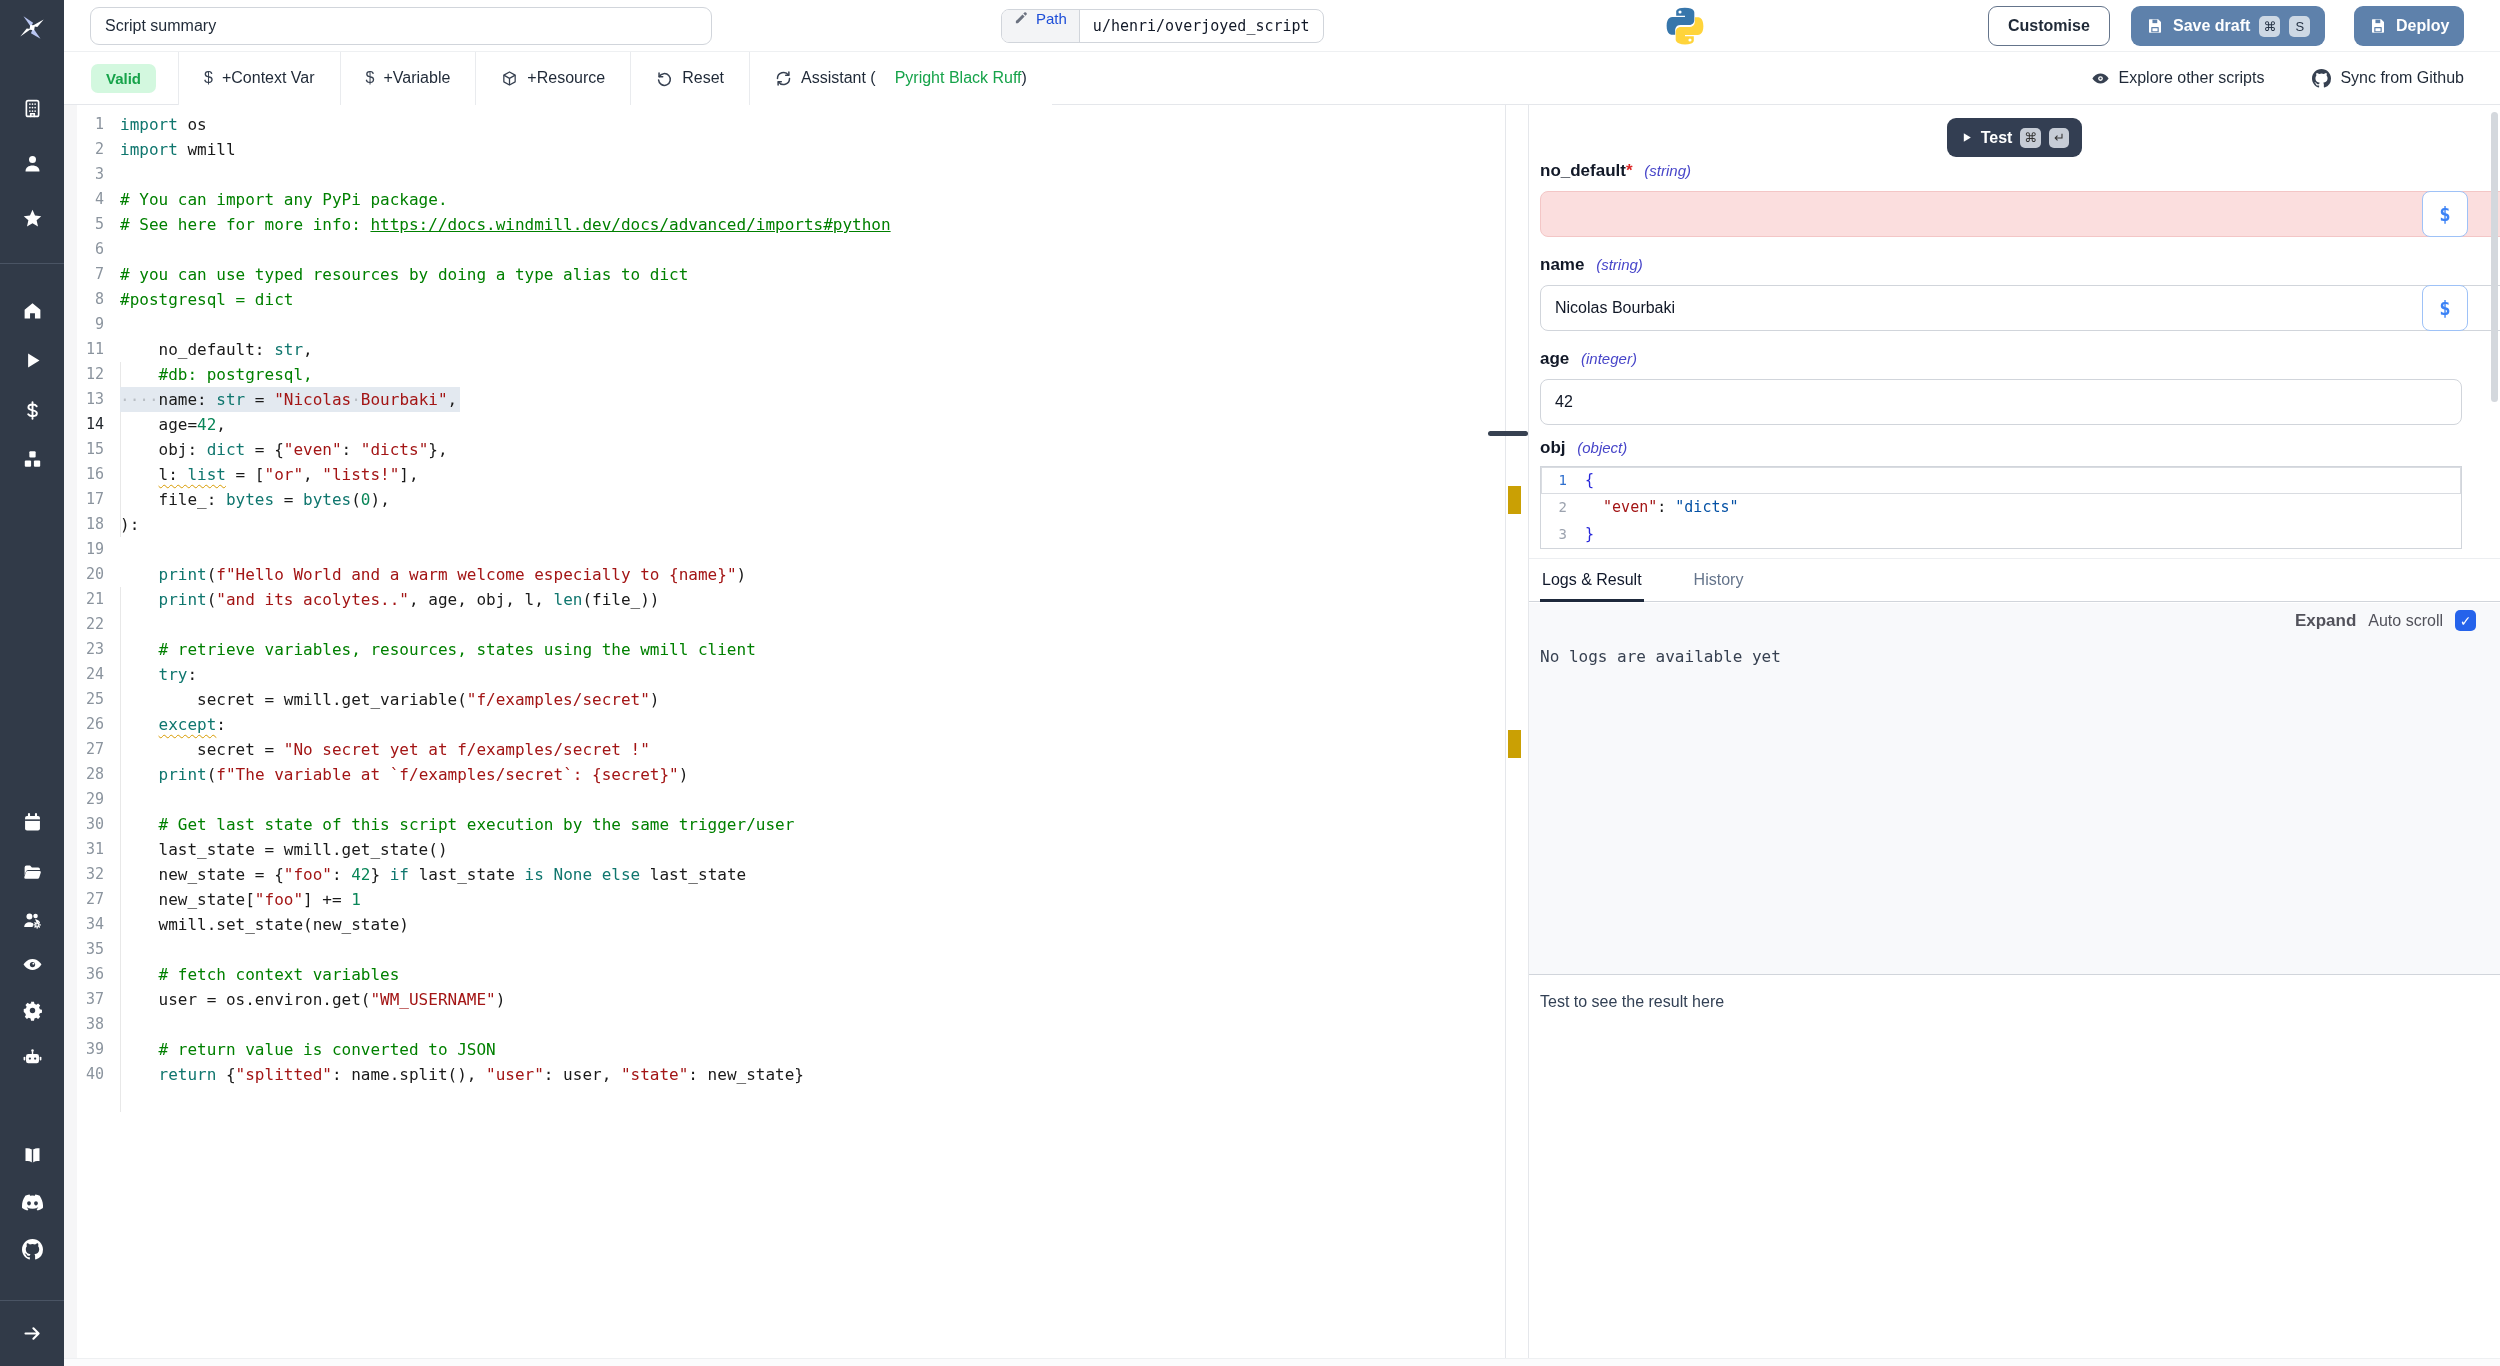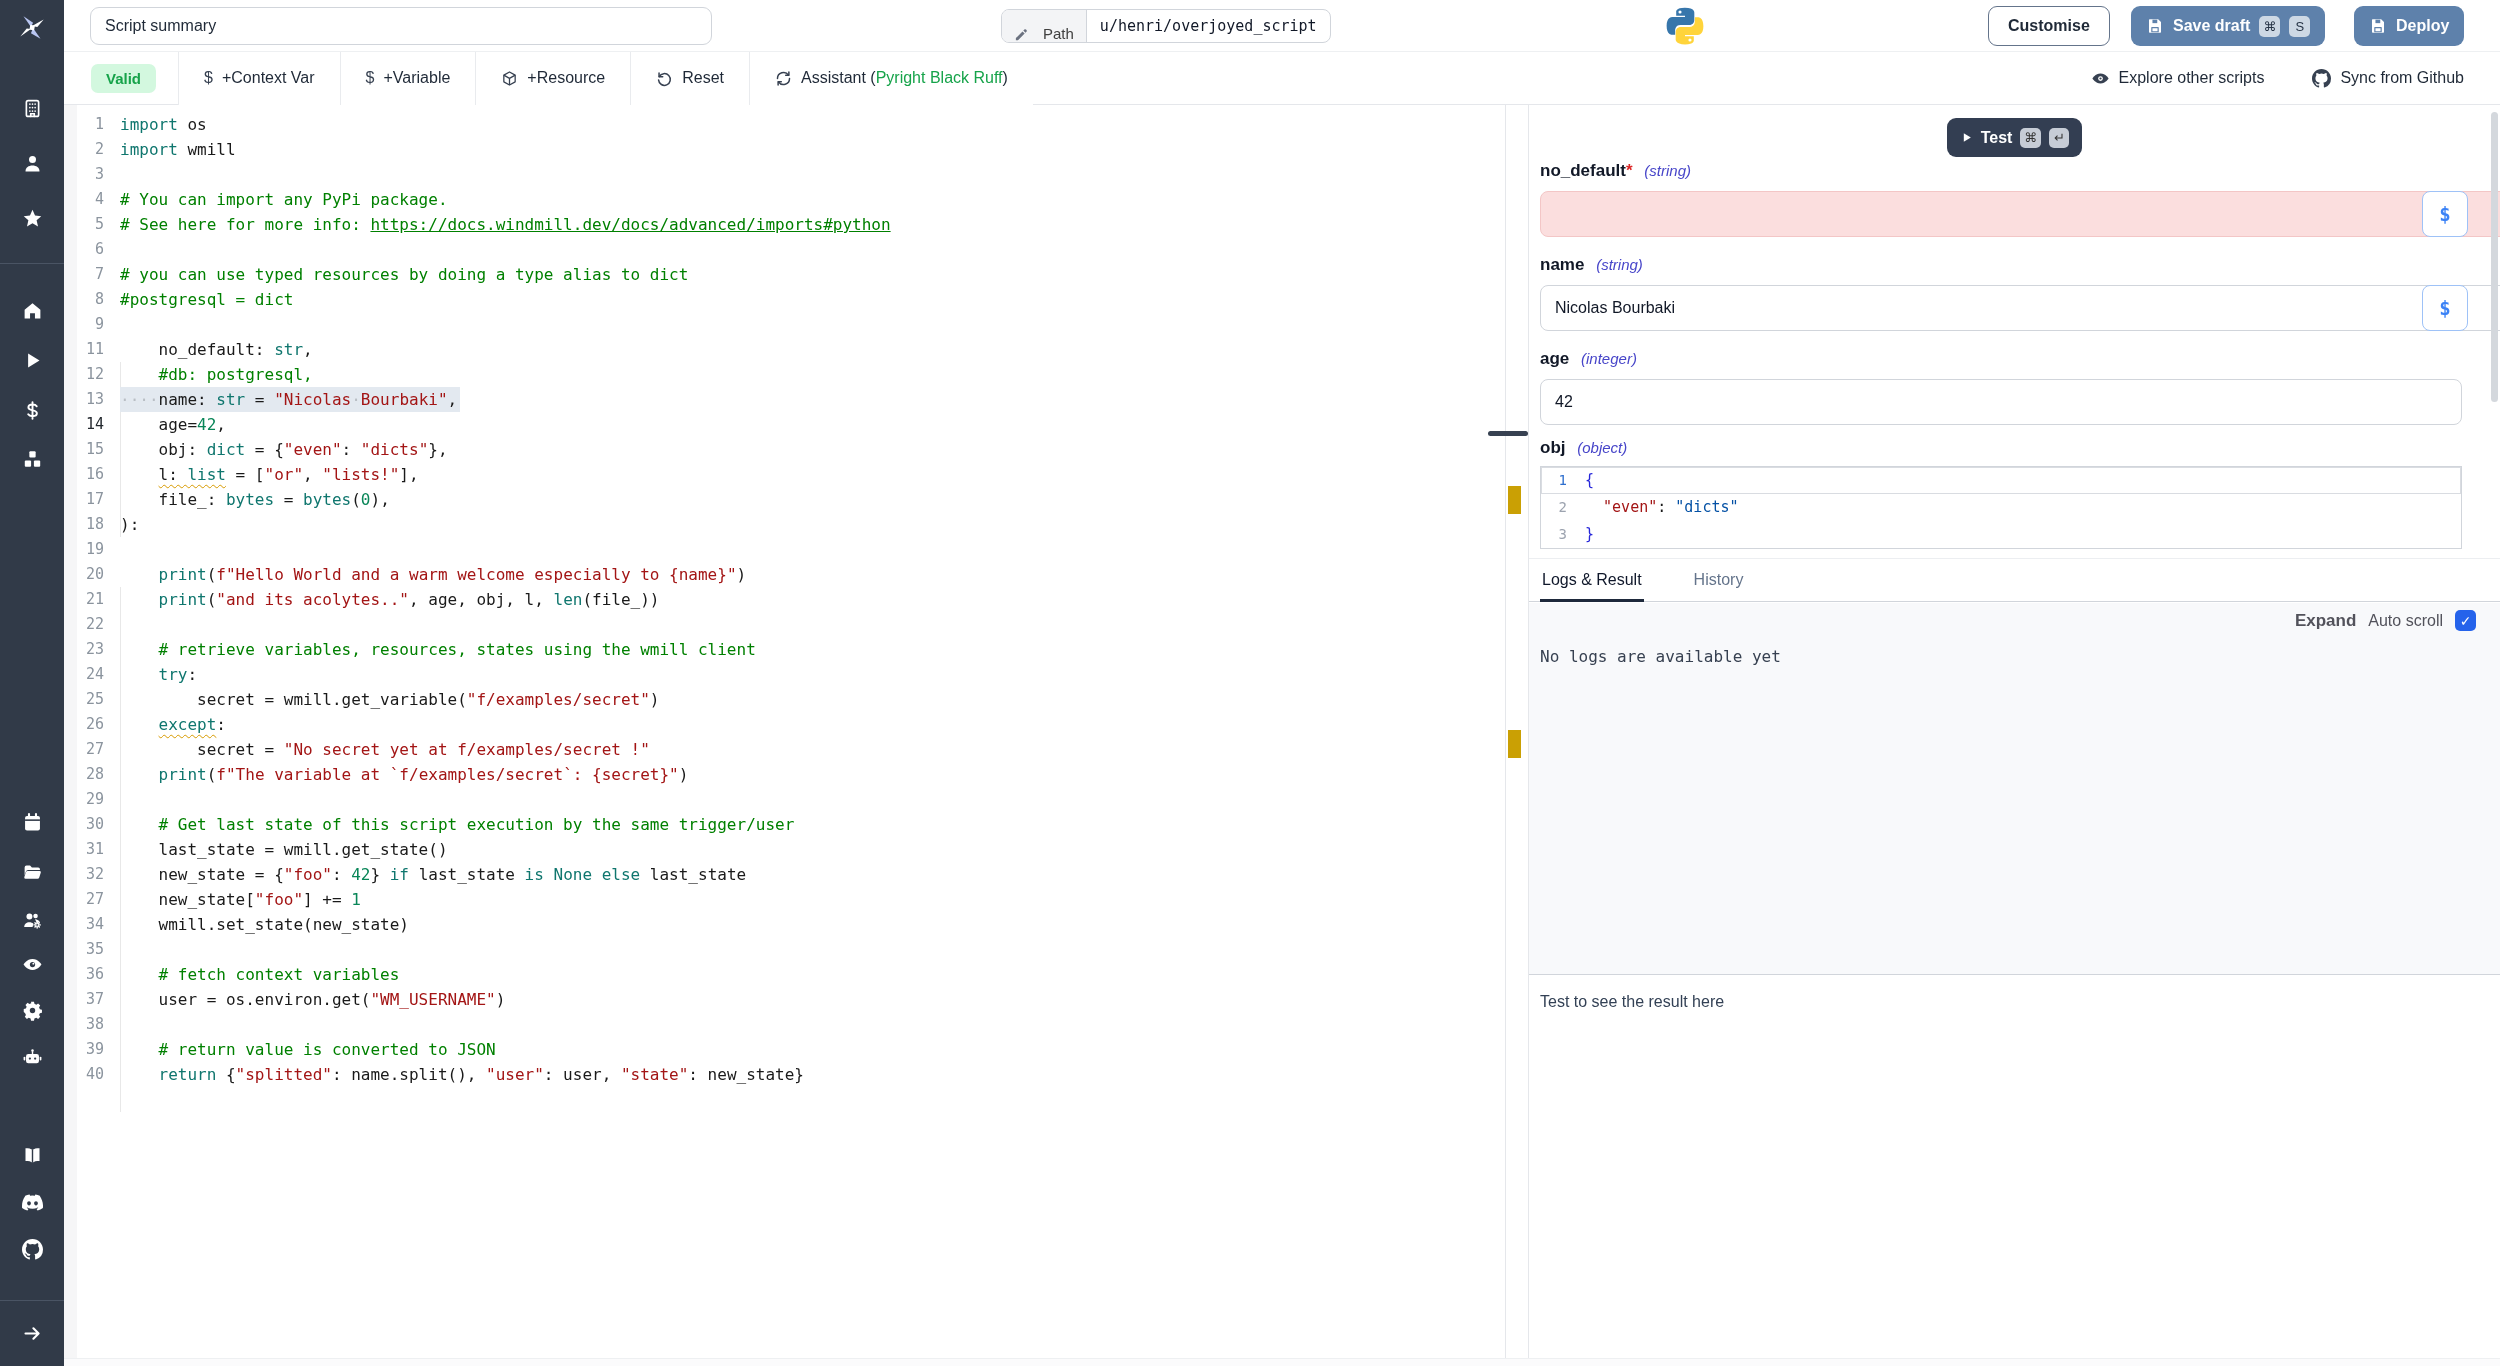--- a/index.html
+++ b/index.html
@@ -10,38 +10,38 @@
   #sidebar { position:absolute; left:0; top:0; width:64px; height:1366px; background:#313a48; z-index:5; }
   #logo { position:absolute; left:0; top:4px; width:64px; height:48px; display:flex; align-items:center; justify-content:center; }
   .side-icon { position:absolute; left:0; width:64px; height:34px; display:flex; align-items:center; justify-content:center; color:#fff; cursor:pointer; }
   .side-icon svg { width:21px; height:21px; }
   .side-divider { position:absolute; left:0; width:64px; height:1px; background:#4a5464; }
 
   
   #topbar { position:absolute; left:64px; top:0; width:2436px; height:52px; background:#fff; border-bottom:1px solid #eef0f2; }
   #summary-input { position:absolute; left:26px; top:7px; width:622px; height:38px; border:1px solid #d1d5db; border-radius:9px; font-size:16px; color:#1f2937; padding:0 14px; outline:none; font-family:"Liberation Sans",sans-serif; background:#fff; }
   #path-badge { position:absolute; left:937px; top:9px; height:34px; display:flex; align-items:stretch; border:1px solid #d1d5db; border-radius:8px; overflow:hidden; background:#fff; }
-  #path-badge .seg-label { display:flex; align-items:flex-end; gap:14px; background:#f3f4f6; padding:0 12px; font-size:15px; color:#404040; border-right:1px solid #d1d5db; }
+  #path-badge .seg-label { display:flex; align-items:flex-start; gap:7px; background:#f3f4f6; padding:0 12px; font-size:15px; color:#1d4ed8; border-right:1px solid #d1d5db; }
   #path-badge .seg-label svg { width:15px; height:15px; color:#6b7280; }
   #path-badge .seg-value { display:flex; align-items:center; padding:0 13px; font-family:"DejaVu Sans Mono",monospace; font-size:15px; color:#111827; }
   #python-logo { position:absolute; left:1600px; top:5px; width:42px; height:42px; }
   #customise-btn { position:absolute; left:1924px; top:6px; height:40px; padding:0 19px; border:1px solid #64748b; border-radius:9px; background:#fff; font-size:16px; font-weight:700; color:#1f2937; display:flex; align-items:center; cursor:pointer; }
   .blue-btn { position:absolute; top:6px; height:40px; border:none; border-radius:9px; background:#5e81ab; color:#fff; font-size:16px; font-weight:700; display:flex; align-items:center; gap:9px; padding:0 15px; cursor:pointer; font-family:"Liberation Sans",sans-serif; }
   .blue-btn svg { width:18px; height:18px; }
   #save-draft-btn { left:2067px; }
   #deploy-btn { left:2290px; }
   .kbd { display:inline-flex; align-items:center; justify-content:center; min-width:21px; height:21px; border-radius:5px; background:#cdd8e4; color:#273446; font-size:13px; font-weight:400; padding:0 4px; }
 
   
   #toolbar { position:absolute; left:64px; top:52px; width:2436px; height:53px; background:#fff; border-bottom:1px solid #e5e7eb; display:flex; align-items:center; }
   #valid-badge { margin-left:27px; margin-right:22px; background:#d3f8df; color:#16a34a; font-size:15px; font-weight:700; padding:6px 15px; border-radius:7px; }
   .tb-item { display:flex; align-items:center; gap:9px; padding:0 25px; height:53px; font-size:16px; color:#1f2937; cursor:pointer; border-left:1px solid #e9ebee; background:#fff; white-space:nowrap; }
   .tb-item svg { width:17px; height:17px; color:#374151; }
   .tb-item .dollar-glyph { font-size:16px; color:#374151; font-weight:400; }
-  .green-text { color:#16a34a; }
+  .green-text { color:#16a34a;margin-left:19px; }
   #toolbar-right { margin-left:auto; display:flex; align-items:center; gap:48px; padding-right:36px; }
   .tbr-item { display:flex; align-items:center; gap:9px; font-size:16px; color:#1f2937; cursor:pointer; }
   .tbr-item svg { width:19px; height:19px; color:#374151; }
 
   
   #editor { position:absolute; left:64px; top:105px; width:1441px; height:1261px; background:#fff; overflow:hidden; }
   #glyph-margin { position:absolute; left:0; top:0; width:13px; height:1261px; background:#f6f6f7; }
   #code-lines { position:absolute; left:0; top:7px; width:100%; }
   .cl-row { position:relative; height:25px; }
   .cl-num { position:absolute; left:0; top:0; width:40px; text-align:right; font-family:"DejaVu Sans Mono",monospace; font-size:15px; line-height:25px; color:#8b949e; }

